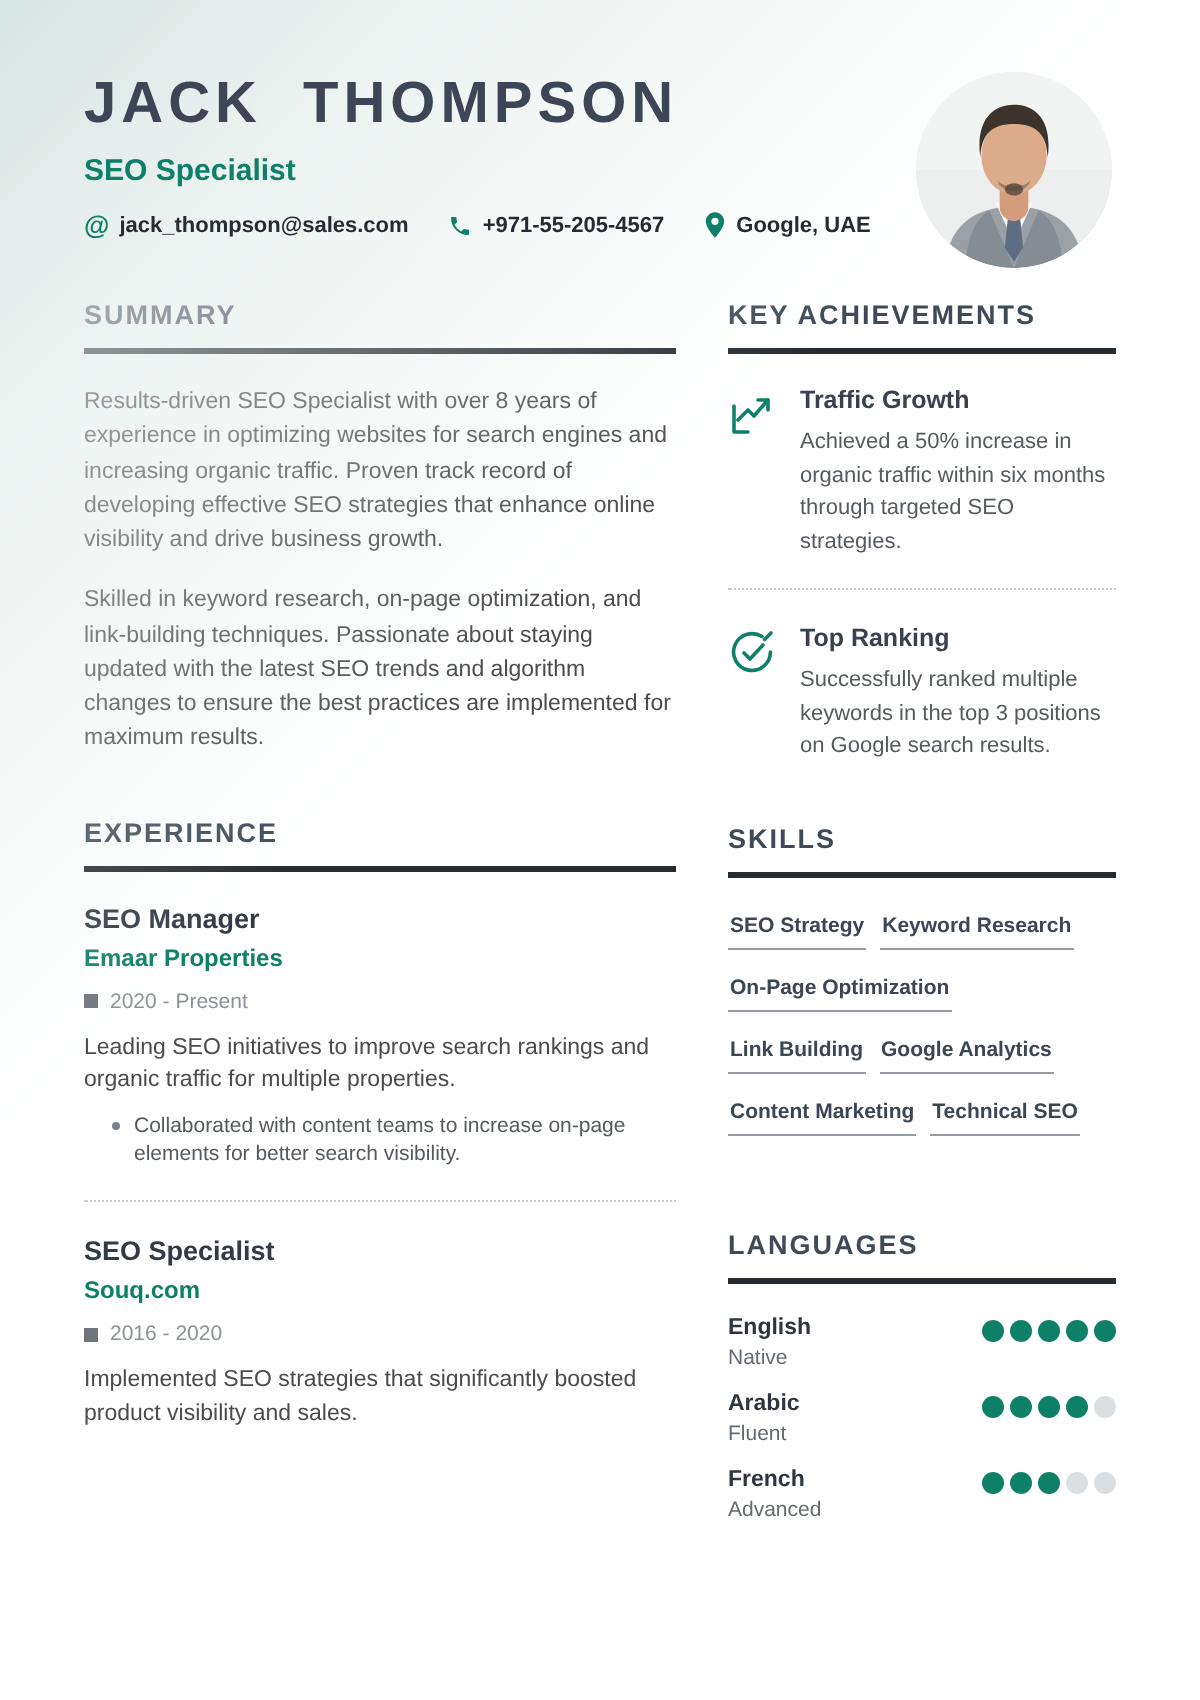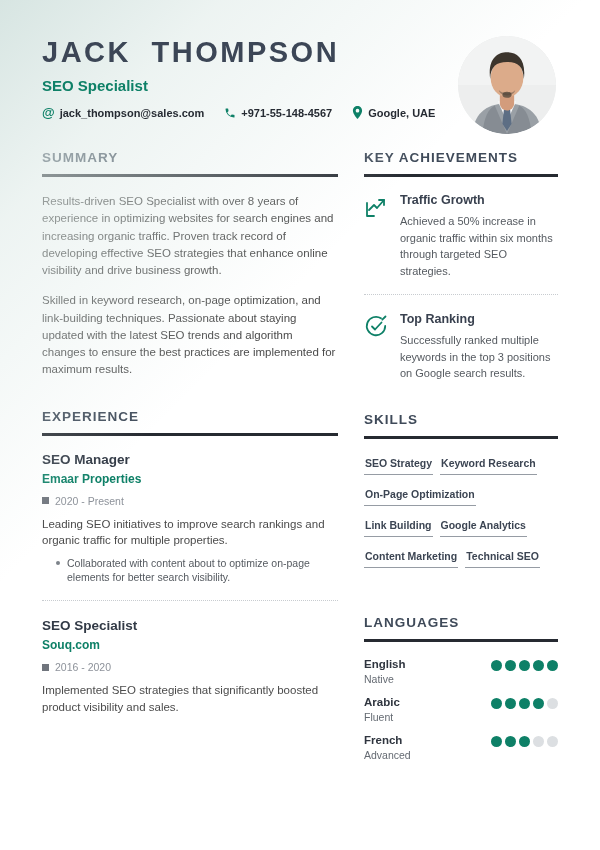--- a/index.html
+++ b/index.html
@@ -108,21 +108,21 @@
       <div class="contact-item">
         <span class="at-glyph">@</span>
         <span>jack_thompson@sales.com</span>
       </div>
       <div class="contact-item">
         <span>
           <svg width="12" height="12" viewBox="0 0 24 24" fill="#0E8067">
             <path d="M6.62 10.79a15.05 15.05 0 0 0 6.59 6.59l2.2-2.2a1 1 0 0 1 1.02-.24 11.36 11.36 0 0 0 3.57.57 1 1 0 0 1 1 1V20a1 1 0 0 1-1 1A17 17 0 0 1 3 4a1 1 0 0 1 1-1h3.5a1 1 0 0 1 1 1c0 1.25.2 2.45.57 3.57a1 1 0 0 1-.25 1.02l-2.2 2.2z"></path>
           </svg>
         </span>
-        <span>+971-55-148-4567</span>
+        <span>+971-55-205-4567</span>
       </div>
       <div class="contact-item">
         <span>
           <svg width="11" height="13" viewBox="0 0 24 28" fill="#0E8067">
             <path d="M12 0C6.5 0 2 4.5 2 10c0 7.5 10 18 10 18s10-10.5 10-18C22 4.5 17.5 0 12 0zm0 14a4 4 0 1 1 0-8 4 4 0 0 1 0 8z"></path>
           </svg>
         </span>
         <span>Google, UAE</span>
       </div>
     </div>
@@ -170,21 +170,21 @@
 
           <div class="job">
             <div class="job-role">SEO Manager</div>
             <div class="job-company">Emaar Properties</div>
             <div class="job-dates">
               <span class="date-square"></span>
               <span>2020 - Present</span>
             </div>
             <div class="job-desc">Leading SEO initiatives to improve search rankings and organic traffic for multiple properties.</div>
             <ul>
-              <li>Collaborated with content about to optimize on-page elements for better search visibility.</li>
+              <li>Collaborated with content teams to increase on-page elements for better search visibility.</li>
             </ul>
           </div>
 
           <div class="job">
             <div class="job-role">SEO Specialist</div>
             <div class="job-company">Souq.com</div>
             <div class="job-dates">
               <span class="date-square"></span>
               <span>2016 - 2020</span>
             </div>

